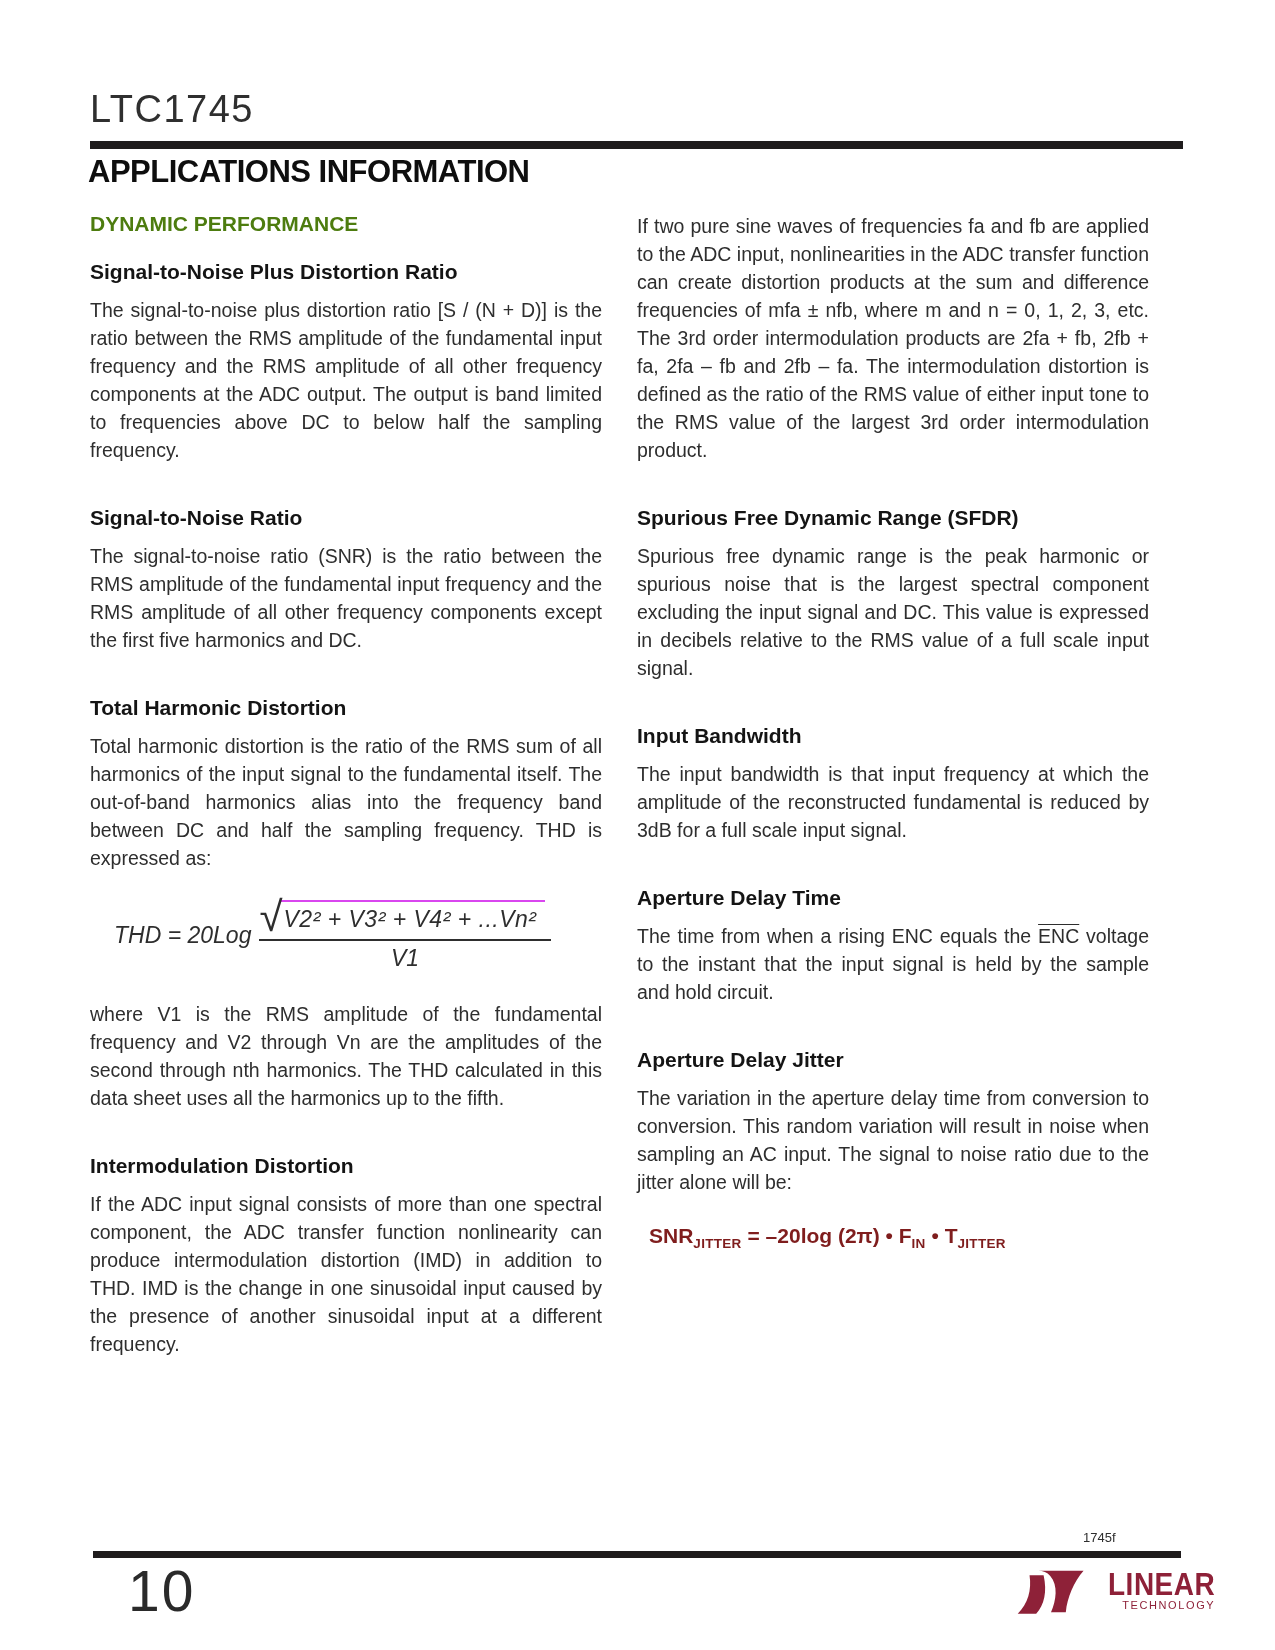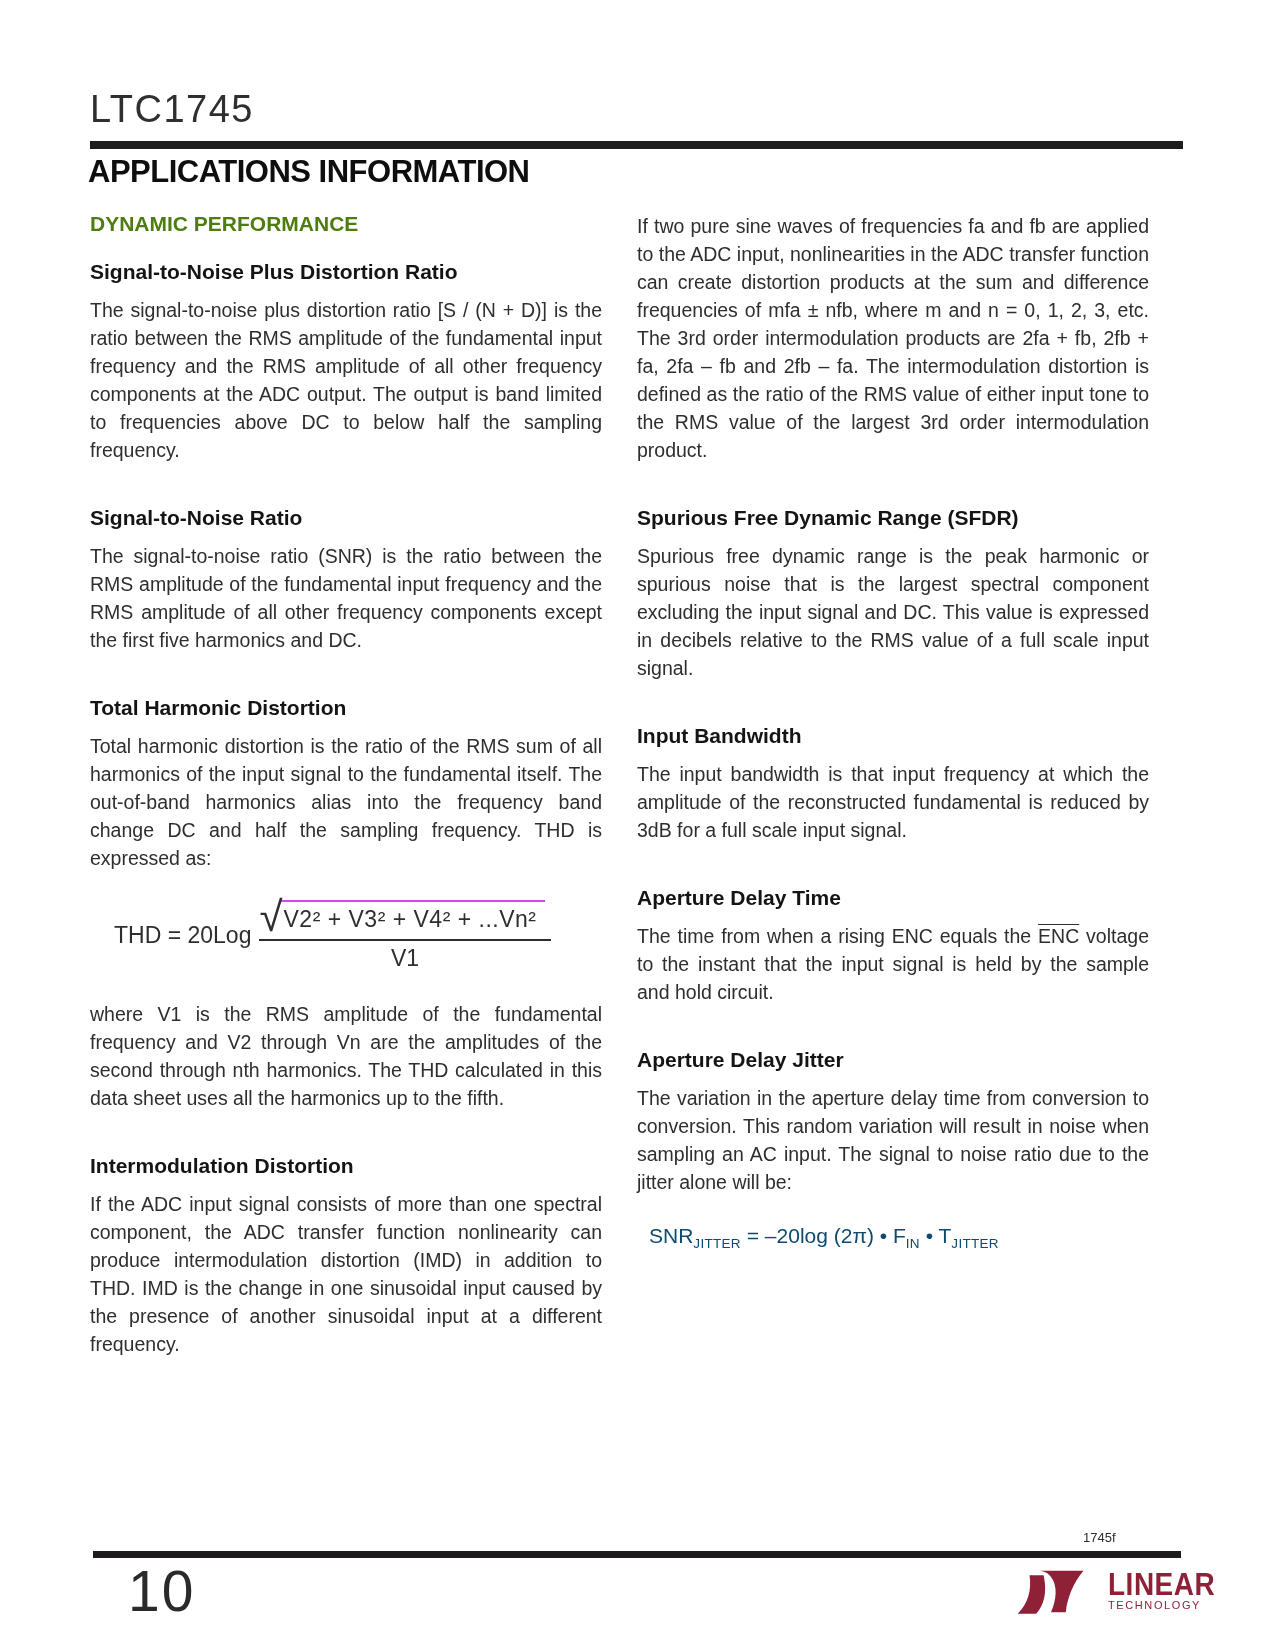--- a/index.html
+++ b/index.html
@@ -17,59 +17,59 @@
     letter-spacing:-0.5px;color:#0e0e0e;
   }
   .col{position:absolute;top:212px;width:512px;}
   .col-left{left:90px;}
   .col-right{left:637px;}
   .subhead{font-size:21px;line-height:24px;font-weight:700;color:#4d7c0f;margin:0;}
   .sec-title{font-size:21px;line-height:24px;font-weight:700;color:#141414;margin:42px 0 12px 0;}
   .sec-title.first{margin-top:24px;}
   .body-par{font-size:19.5px;line-height:28px;text-align:justify;margin:0;color:#2e2e2e;}
   
-  .formula-thd{display:flex;align-items:center;margin:28px 0 28px 24px;font-size:23px;color:#2e2e2e;}
+  .formula-thd{display:flex;align-items:center;margin:28px 0 28px 24px;font-size:23px;color:#2e2e2e;font-style:italic;}
   .frac{display:inline-flex;flex-direction:column;align-items:center;margin-left:8px;}
   .num{display:flex;align-items:flex-start;border-bottom:2px solid #2e2e2e;padding:0 6px 3px 0;}
   .radical-glyph{font-size:42px;line-height:0.85;font-weight:300;margin-right:-3px;transform:translateY(-1px);}
   .radicand{border-top:2px solid #d946ef;padding:4px 8px 0 4px;letter-spacing:0.5px;}
   .den{padding-top:4px;}
   
-  .formula-snr{margin:28px 0 0 12px;font-size:21px;color:#0c4a6e;}
+  .formula-snr{margin:28px 0 0 12px;font-size:21px;color:#7f1d1d;font-weight:bold;}
   .formula-snr sub{font-size:13.5px;letter-spacing:0.3px;}
   .ovl{text-decoration:overline;}
   
   .doc-code{position:absolute;left:1083px;top:1530px;width:100px;text-align:left;font-size:13px;color:#2e2e2e;}
   .bottom-rule{position:absolute;left:93px;top:1551px;width:1088px;height:7px;background:#1f1c1d;}
   .page-number{position:absolute;left:95px;top:1558px;font-size:57px;font-weight:300;letter-spacing:2px;color:#2a2a2a;margin-left:33px;}
   .logo{position:absolute;left:1014px;top:1569px;display:flex;align-items:flex-start;}
   .logo-text{margin-left:20px;line-height:1;}
   .logo-brand{font-size:28px;font-weight:700;letter-spacing:0.5px;transform:scaleY(1.12);transform-origin:top left;}
-  .logo-sub{font-size:11px;font-weight:400;letter-spacing:1.6px;margin-top:3px;}
+  .logo-sub{font-size:11px;font-weight:400;letter-spacing:1.6px;margin-top:3px;text-align:right;}
 </style>
 </head>
 <body>
 
 <div>
 
   <div class="part-number">LTC1745</div>
   <div class="top-rule"></div>
   <h1 class="apps-title">APPLICATIONS INFORMATION</h1>
 
   <section class="col col-left">
     <h2 class="subhead">DYNAMIC PERFORMANCE</h2>
 
     <h3 class="sec-title first">Signal-to-Noise Plus Distortion Ratio</h3>
     <p class="body-par">The signal-to-noise plus distortion ratio [S / (N + D)] is the ratio between the RMS amplitude of the fundamental input frequency and the RMS amplitude of all other frequency components at the ADC output. The output is band limited to frequencies above DC to below half the sampling frequency.</p>
 
     <h3 class="sec-title">Signal-to-Noise Ratio</h3>
     <p class="body-par">The signal-to-noise ratio (SNR) is the ratio between the RMS amplitude of the fundamental input frequency and the RMS amplitude of all other frequency components except the first five harmonics and DC.</p>
 
     <h3 class="sec-title">Total Harmonic Distortion</h3>
-    <p class="body-par">Total harmonic distortion is the ratio of the RMS sum of all harmonics of the input signal to the fundamental itself. The out-of-band harmonics alias into the frequency band change DC and half the sampling frequency. THD is expressed as:</p>
+    <p class="body-par">Total harmonic distortion is the ratio of the RMS sum of all harmonics of the input signal to the fundamental itself. The out-of-band harmonics alias into the frequency band between DC and half the sampling frequency. THD is expressed as:</p>
 
     <div class="formula-thd">
       <span>THD = 20Log</span>
       <span class="frac">
         <span class="num">
           <span class="radical-glyph">√</span>
           <span class="radicand">V2² + V3² + V4² + ...Vn²</span>
         </span>
         <span class="den">V1</span>
       </span>

